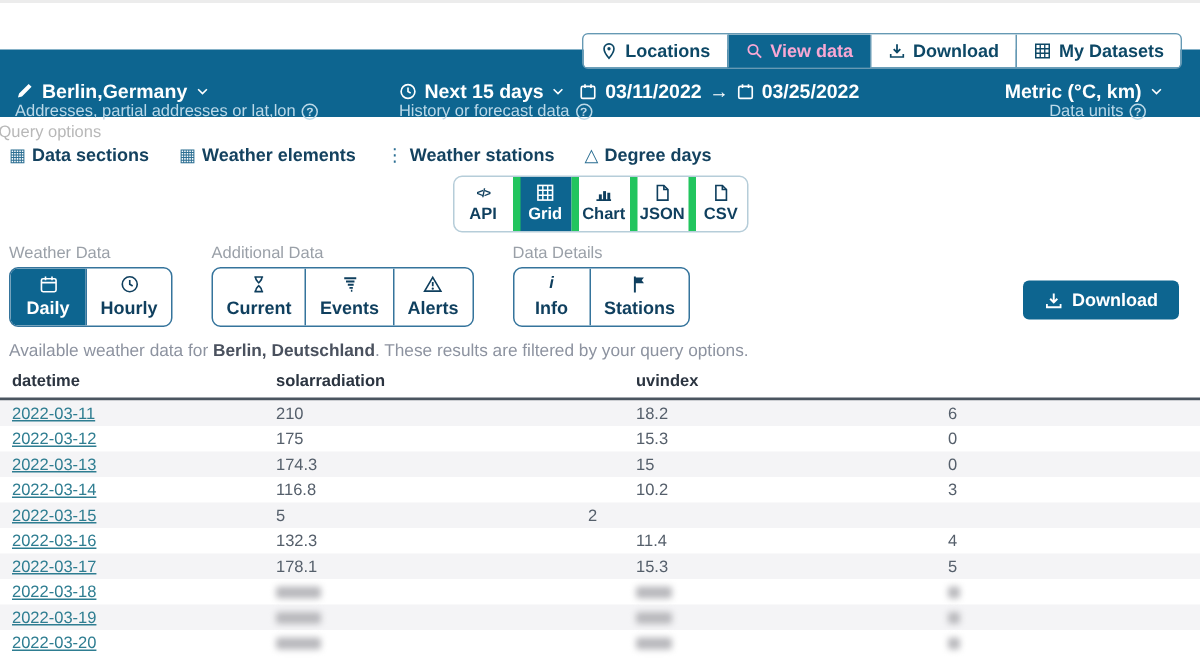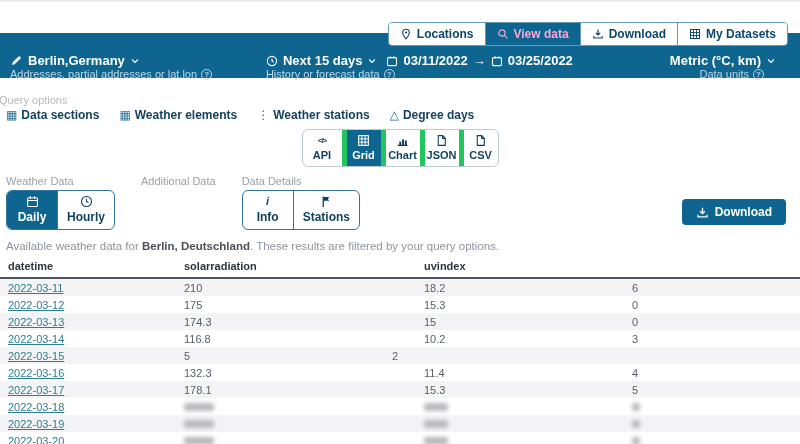--- a/index.html
+++ b/index.html
@@ -22,21 +22,21 @@
   .tb-col { display:flex; flex-direction:column; justify-content:space-between; }
   .tb-main { display:flex; align-items:center; gap:5px; font-size:13px; font-weight:bold; white-space:nowrap; }
   .tb-hint { font-size:11px; font-weight:normal; color:#bcd9e8; display:flex; align-items:center; gap:4px; }
   .tb-right .tb-main { justify-content:flex-end; padding-right:14px; }
   .tb-right .tb-hint { justify-content:flex-end; padding-right:26px; }
   .help { display:inline-flex; width:11px; height:11px; border:1px solid currentColor; border-radius:50%;
     font-size:8px; align-items:center; justify-content:center; font-weight:bold; }
   .help::after { content:"?"; }
 
   
-  .qopts { padding:16px 0 0 6px; }
+  .qopts { padding:4px 0 0 6px; }
   .qopts-title { color:#b8b8b8; font-size:11px; margin-left:-7px; line-height:12px; }
   .qopts-links { display:flex; gap:20px; margin-top:2px; }
   .qlink { display:flex; align-items:center; gap:4px; color:#14425f; font-size:12px; font-weight:bold; cursor:pointer; }
   .qlink .glyph { font-size:12px; color:#2c6f93; font-weight:normal; }
 
   
   .tabs-wrap { display:flex; justify-content:center; margin-top:7px; }
   .tabs { display:flex; border:1px solid #b6cdd9; border-radius:6px; overflow:hidden; background:#fff; }
   .tab { width:39px; padding:4px 0 5px; display:flex; flex-direction:column; align-items:center; gap:2px;
     color:#0f3f5e; font-size:11px; font-weight:bold; border-left:5px solid #22c55e; cursor:pointer; }
@@ -248,20 +248,42 @@
             <circle cx="6" cy="6" r="4.6" fill="none" stroke="currentColor" stroke-width="1"></circle>
             <path d="M6 3.4V6l1.8 1.1" fill="none" stroke="currentColor" stroke-width="1"></path>
           </svg>
         <span>Hourly</span>
       </div>
     </div>
   </div>
 
   <div class="group">
     <div class="group-title">Additional Data</div>
+    <div class="btn-group">
+      <div class="gbtn">
+        <svg width="13" height="13" viewBox="0 0 12 12">
+            <path d="M3.3 1.5h5.4M3.3 10.5h5.4M4 1.5c0 2.2 1.2 2.8 2 3.6.8-.8 2-1.4 2-3.6M4 10.5c0-2.2 1.2-2.8 2-3.6.8.8 2 1.4 2 3.6" fill="none" stroke="currentColor" stroke-width="1"></path>
+          </svg>
+        <span>Current</span>
+      </div>
+      <div class="gbtn">
+        <svg width="13" height="13" viewBox="0 0 12 12">
+            <path d="M2.3 2.3h7.4M3.4 4.3h5.2M4.5 6.3h3.6M5.5 8.2h2.1M6.4 10h.9" fill="none" stroke="currentColor" stroke-width="1.1"></path>
+          </svg>
+        <span>Events</span>
+      </div>
+      <div class="gbtn">
+        <svg width="13" height="13" viewBox="0 0 12 12">
+            <path d="M6 1.8 11 10.2H1z" fill="none" stroke="currentColor" stroke-width="1"></path>
+            <line x1="6" y1="4.6" x2="6" y2="7.2" stroke="currentColor" stroke-width="1.1"></line>
+            <circle cx="6" cy="8.7" r="0.7" fill="currentColor"></circle>
+          </svg>
+        <span>Alerts</span>
+      </div>
+    </div>
   </div>
 
   <div class="group">
     <div class="group-title">Data Details</div>
     <div class="btn-group">
       <div class="gbtn">
         <span class="i-glyph" style="font-style:italic;font-weight:bold;">i</span>
         <span>Info</span>
       </div>
       <div class="gbtn">

